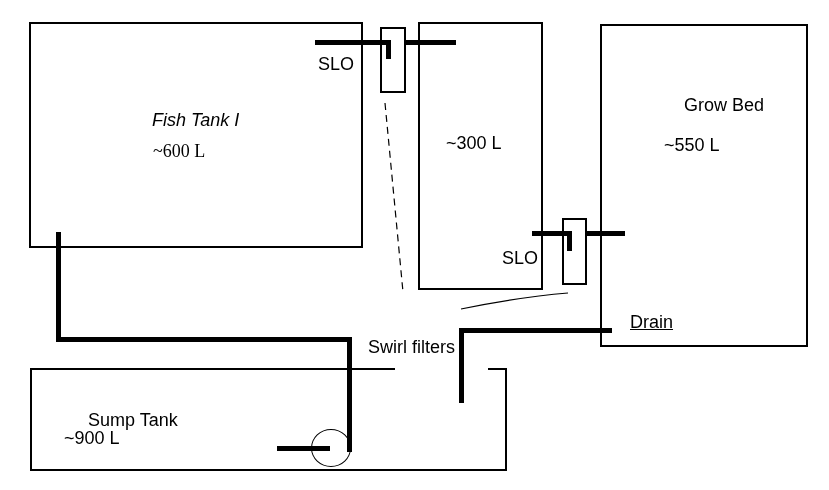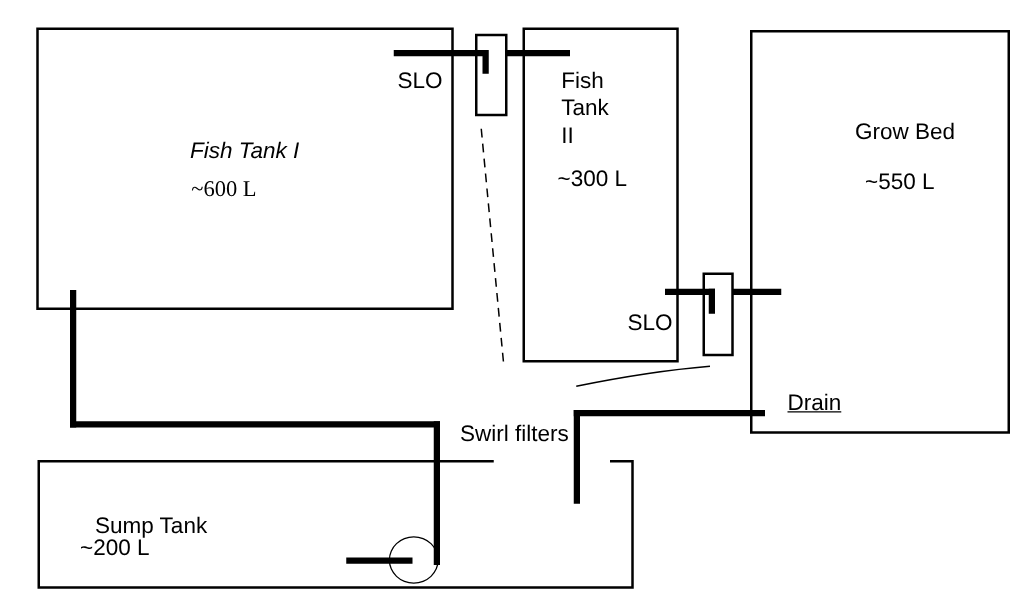--- a/index.html
+++ b/index.html
@@ -103,28 +103,27 @@
   <div class="pipe" style="left:459px; top:328px; width:5px; height:75px;"></div>
 
   <svg class="overlay" width="829" height="490" viewBox="0 0 829 490">
     <line class="thin" x1="385" y1="103" x2="403" y2="292" stroke-dasharray="7 5"></line>
     <path class="thin" d="M461 309 Q520 297 568 293"></path>
   </svg>
 
   <div class="lbl" style="left:152px; top:111px;font-style:italic;">Fish Tank I</div>
   <div class="lbl" style="left:153px; top:142px;font-family:Liberation Serif, serif;">~600 L</div>
 
-  <div class="lbl lbl-wrap" style="left:449px; top:53px;">Fish Tank II</div>
   <div class="lbl" style="left:446px; top:134px;">~300 L</div>
 
   <div class="lbl" style="left:684px; top:96px;">Grow Bed</div>
-  <div class="lbl" style="left:692px; top:136px;">~550 L</div>
+  <div class="lbl" style="left:664px; top:136px;">~550 L</div>
 
-  <div class="lbl" style="left:76px; top:411px;">Sump Tank</div>
-  <div class="lbl" style="left:64px; top:429px;">~200 L</div>
+  <div class="lbl" style="left:88px; top:411px;">Sump Tank</div>
+  <div class="lbl" style="left:64px; top:429px;">~900 L</div>
 
   <div class="lbl" style="left:318px; top:55px;">SLO</div>
   <div class="lbl" style="left:502px; top:249px;">SLO</div>
 
   <div class="lbl" style="left:368px; top:302px;margin-top:36px;">Swirl filters</div>
 
   <div class="lbl" style="left:630px; top:313px;text-decoration:underline;">Drain</div>
 
 </div>
 

